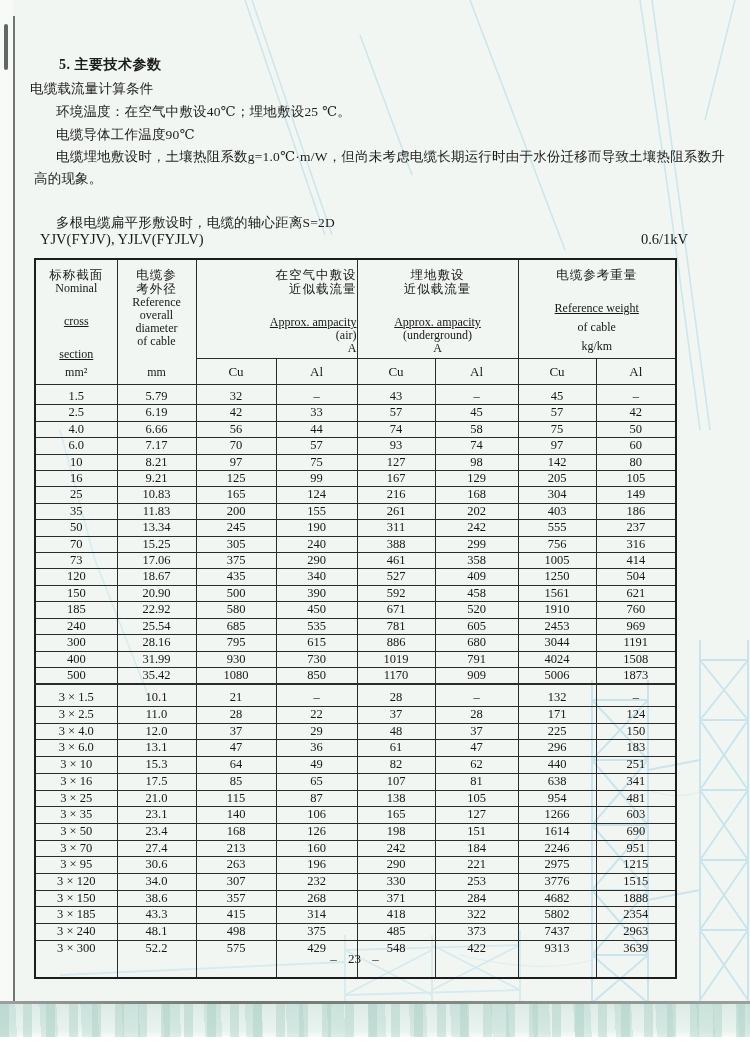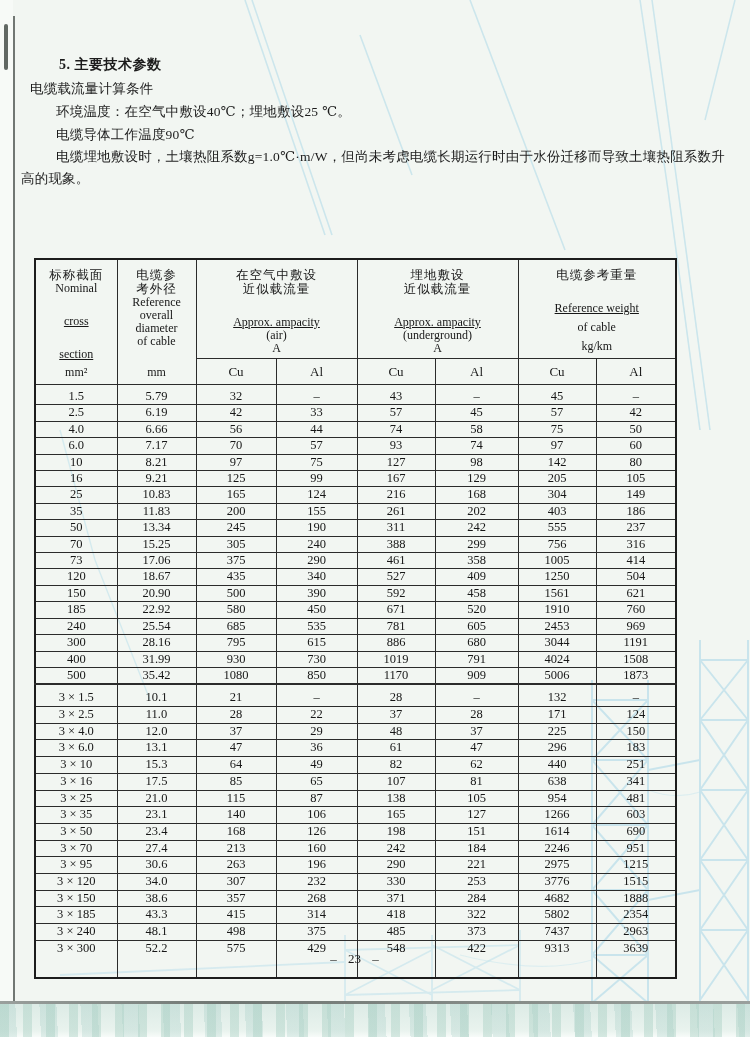--- a/index.html
+++ b/index.html
@@ -123,22 +123,27 @@
 
     <div class="left-strip"></div>
     <div class="left-edge-line"></div>
     <div class="corner-mark"></div>
 
     <div class="abs sec-title" style="left:59px; top:56px;">5. 主要技术参数</div>
     <div class="abs body-line" style="left:30px; top:80px;">电缆载流量计算条件</div>
     <div class="abs body-line" style="left:56px; top:103px;">环境温度：在空气中敷设40℃；埋地敷设25 ℃。</div>
     <div class="abs body-line" style="left:56px; top:126px;">电缆导体工作温度90℃</div>
     <div class="abs body-line" style="left:56px; top:148px;">电缆埋地敷设时，土壤热阻系数g=1.0℃·m/W，但尚未考虑电缆长期运行时由于水份迁移而导致土壤热阻系数升</div>
-    <div class="abs body-line" style="left:21px; top:170px;text-align:right;">高的现象。</div>
-
+    <div class="abs body-line" style="left:34px; top:170px;text-align:right;">高的现象。</div>
+    <div class="abs body-line" style="left:56px; top:214px;">多根电缆扁平形敷设时，电缆的轴心距离S=2D</div>
+
+    <div class="title-row">
+      <span>YJV(FYJV), YJLV(FYJLV)</span>
+      <span>0.6/1kV</span>
+    </div>
 
     <table class="spec">
       <colgroup>
         <col style="width:82px">
           <col style="width:79px">
         <col style="width:80px">
           <col style="width:81px">
         <col style="width:78px">
           <col style="width:83px">
         <col style="width:78px">
@@ -160,21 +165,21 @@
               <span class="zh">电缆参</span>
               <span class="zh">考外径</span>
               <span class="en">Reference</span>
               <span class="en">overall</span>
               <span class="en">diameter</span>
               <span class="en">of cable</span>
               <span class="en unit-bottom">mm</span>
             </div>
           </th>
           <th colspan="2" class="hmain">
-            <div class="hcell" style="height:90px;">
+            <div class="hcell" style="height:90px;align-items:flex-end;">
               <span class="zh">在空气中敷设</span>
               <span class="zh">近似载流量</span>
               <span class="en gap10">Approx. ampacity</span>
               <span class="en">(air)</span>
               <span class="en unit-bottom">A</span>
             </div>
           </th>
           <th colspan="2" class="hmain">
             <div class="hcell" style="height:90px;">
               <span class="zh">埋地敷设</span>

